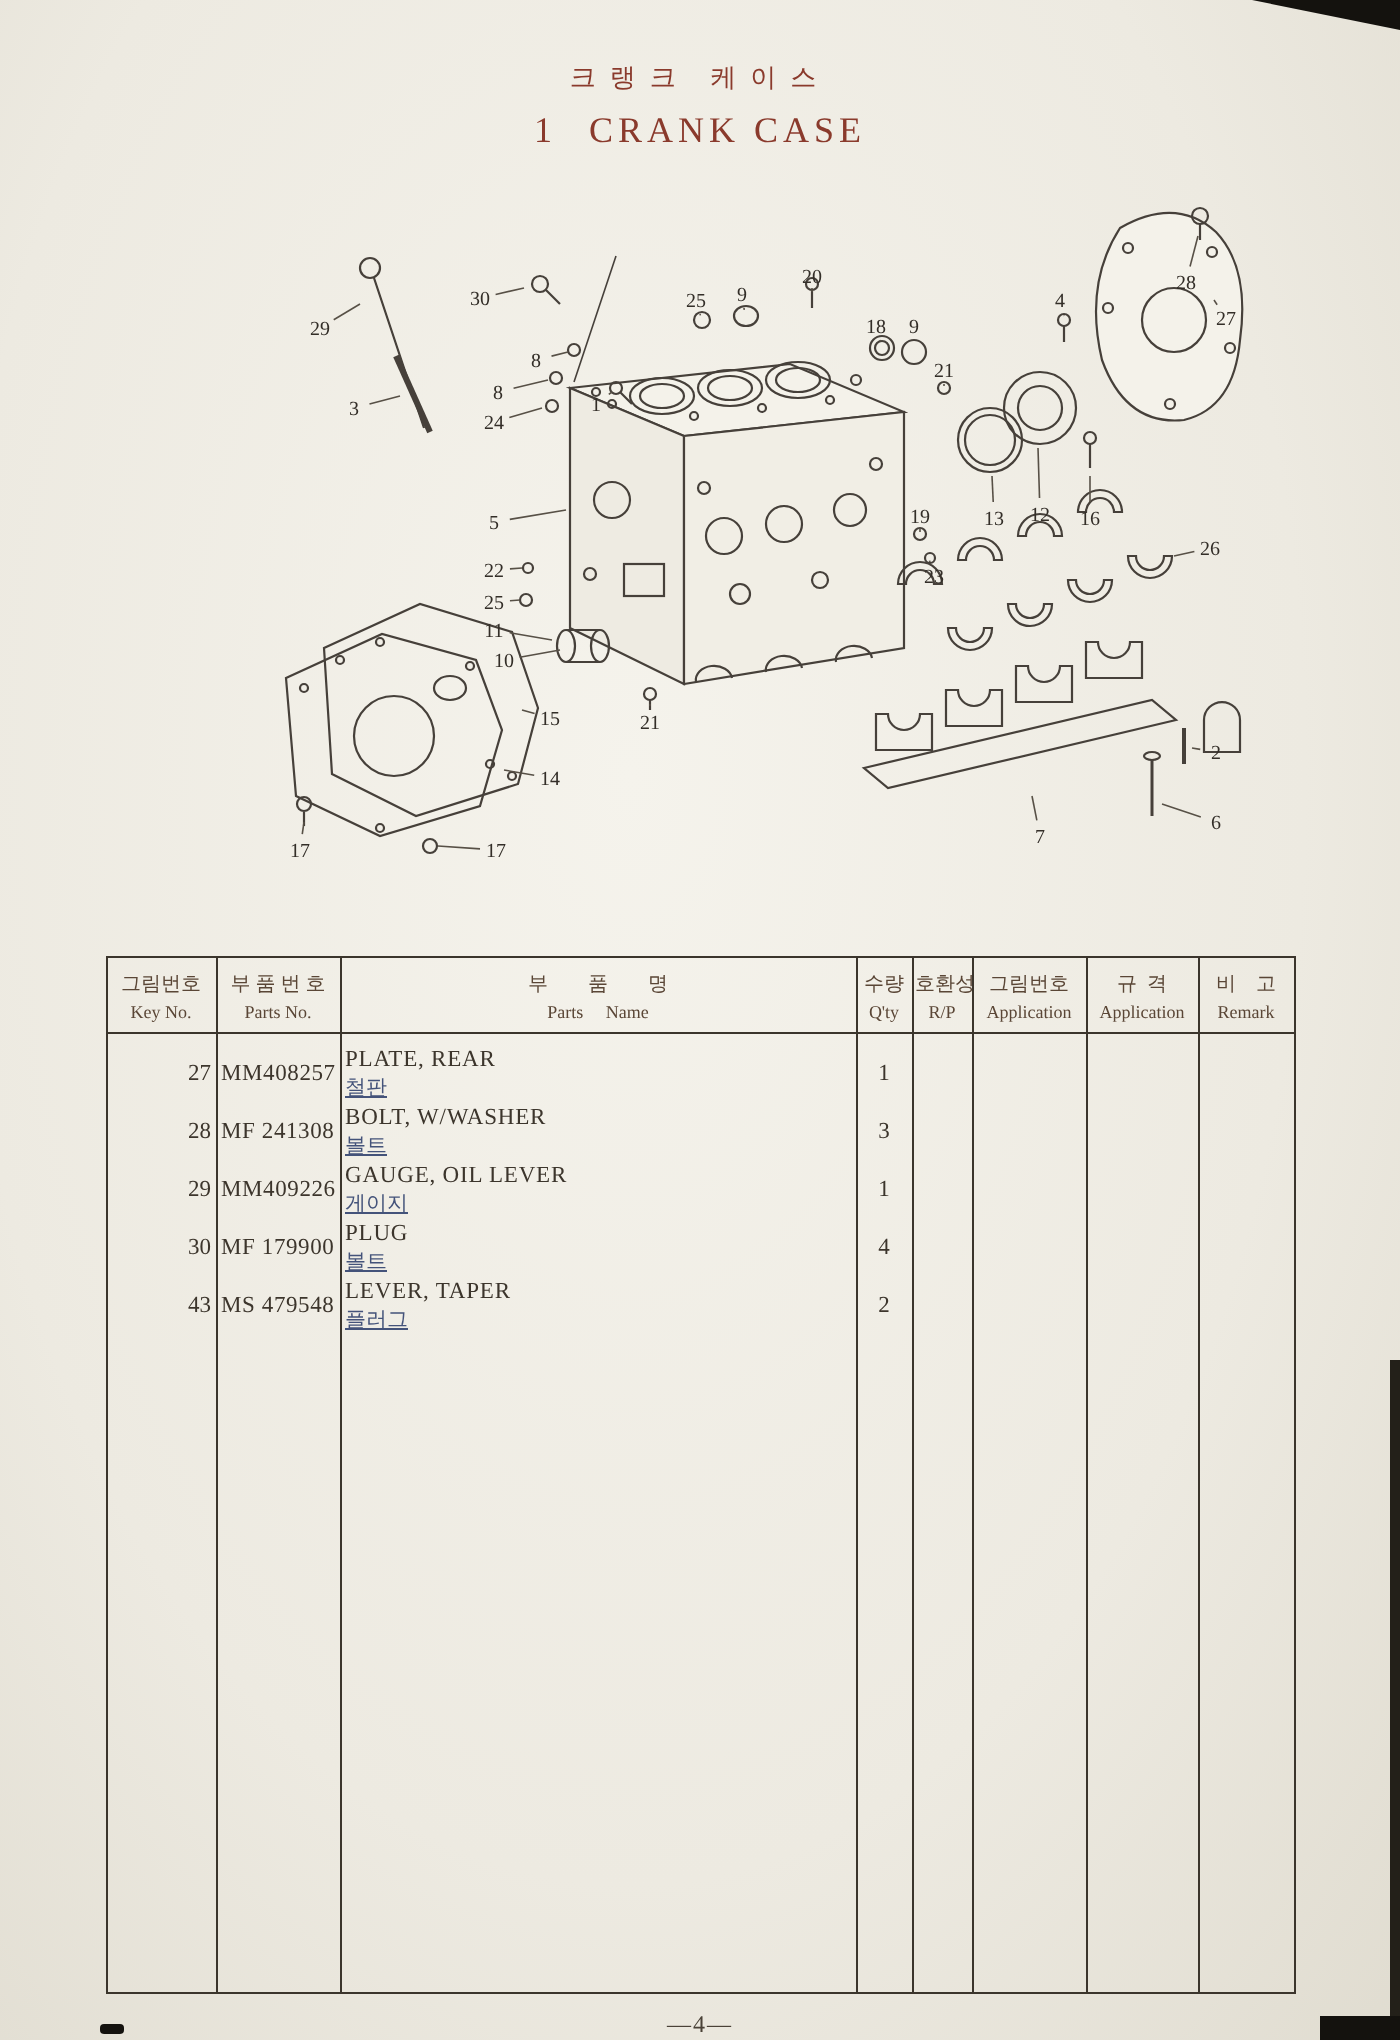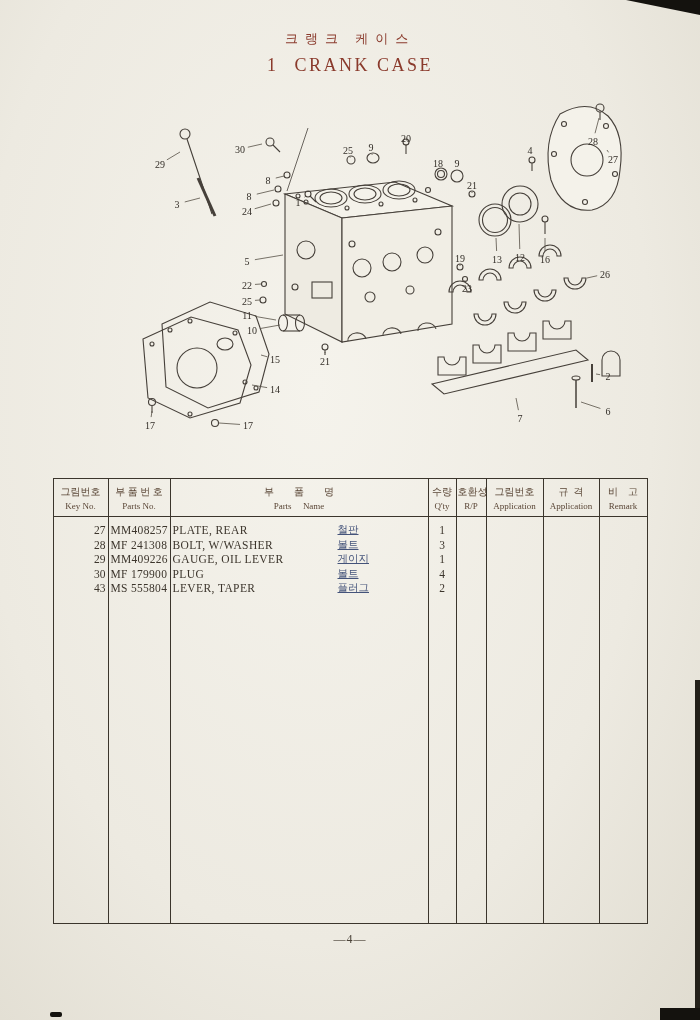--- a/index.html
+++ b/index.html
@@ -40,21 +40,21 @@
   .th-ko { font-size:10px; white-space:pre; }
   .th-en { font-size:9px; white-space:pre; margin-top:2px; font-style:normal; }
   .parts-table td {
     border-left:1px solid #3b352c; border-right:1px solid #3b352c;
     font-size:11.5px; line-height:14.5px; padding:0 2px; overflow:hidden;
   }
   #parts-rows tr:first-child td { padding-top:6px; }
   .cell-key  { text-align:right; padding-right:12px; }
   .cell-part { padding-left:7px; letter-spacing:.3px; }
   .cell-name { padding-left:6px; }
-  .name-wrap { display:flex; }
+  .name-wrap { display:flex;flex-direction:column; }
   .name-en { flex:1; letter-spacing:.4px; }
   .name-ko { width:88px; color:#44537a; font-size:10.5px;text-decoration:underline; }
   .cell-qty  { text-align:center; }
   .filler td { height:328px; }
 
   .page-number { text-align:center; font-size:12px; color:#4a4238; margin-top:8px; letter-spacing:1px; }
 </style>
 </head>
 <body>
 
@@ -391,21 +391,21 @@
             </div>
           </td>
           <td class="cell-qty">4</td>
           <td></td>
           <td></td>
           <td></td>
           <td></td>
         </tr>
         <tr>
           <td class="cell-key">43</td>
-          <td class="cell-part">MS 555804</td>
+          <td class="cell-part">MS 479548</td>
           <td class="cell-name">
             <div class="name-wrap">
               <span class="name-en">LEVER, TAPER</span>
               <span class="name-ko">플러그</span>
             </div>
           </td>
           <td class="cell-qty">2</td>
           <td></td>
           <td></td>
           <td></td>

